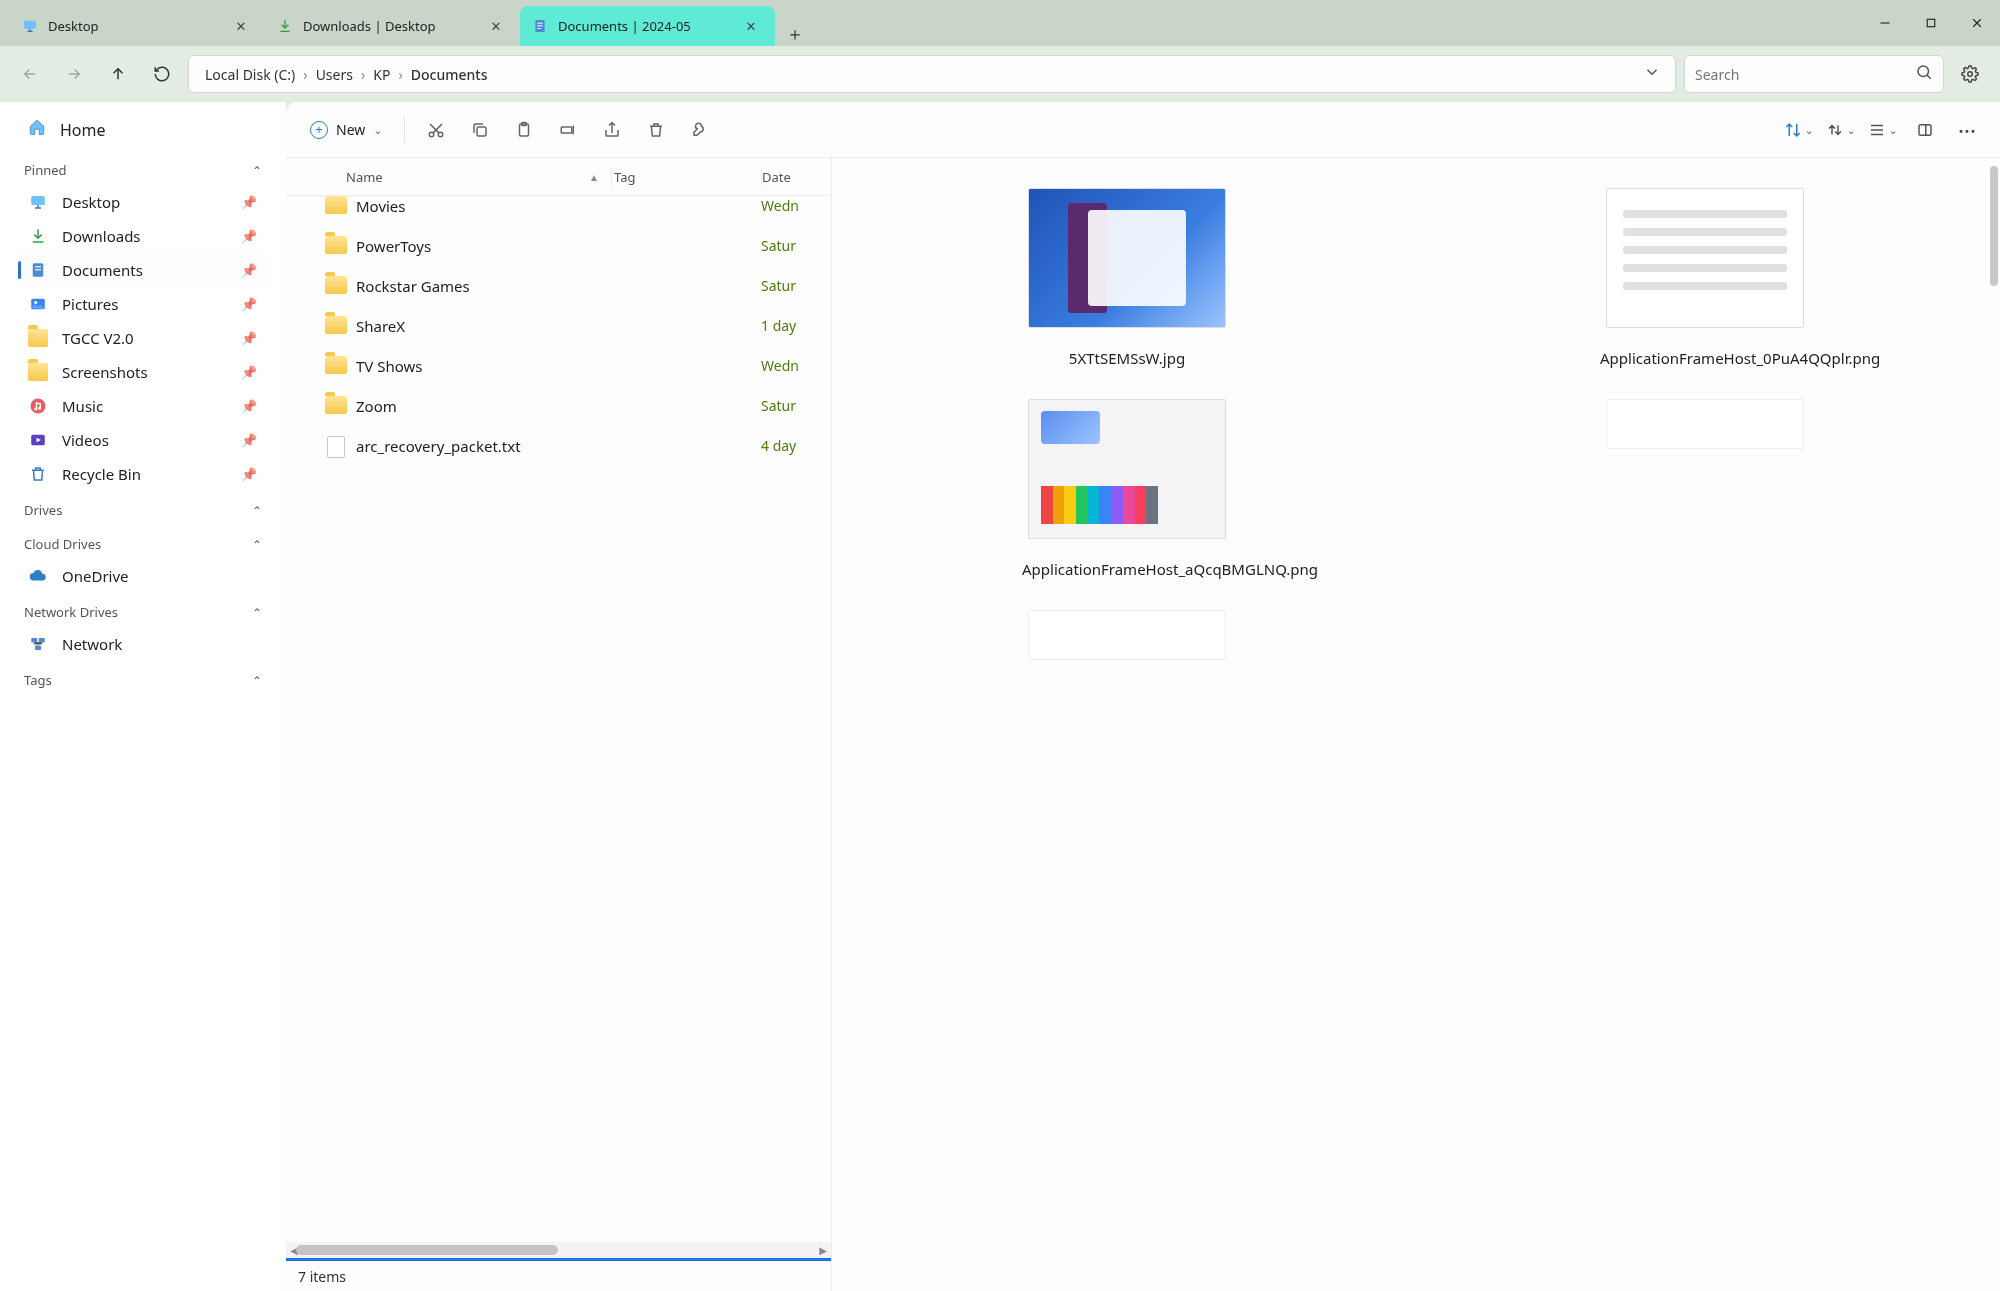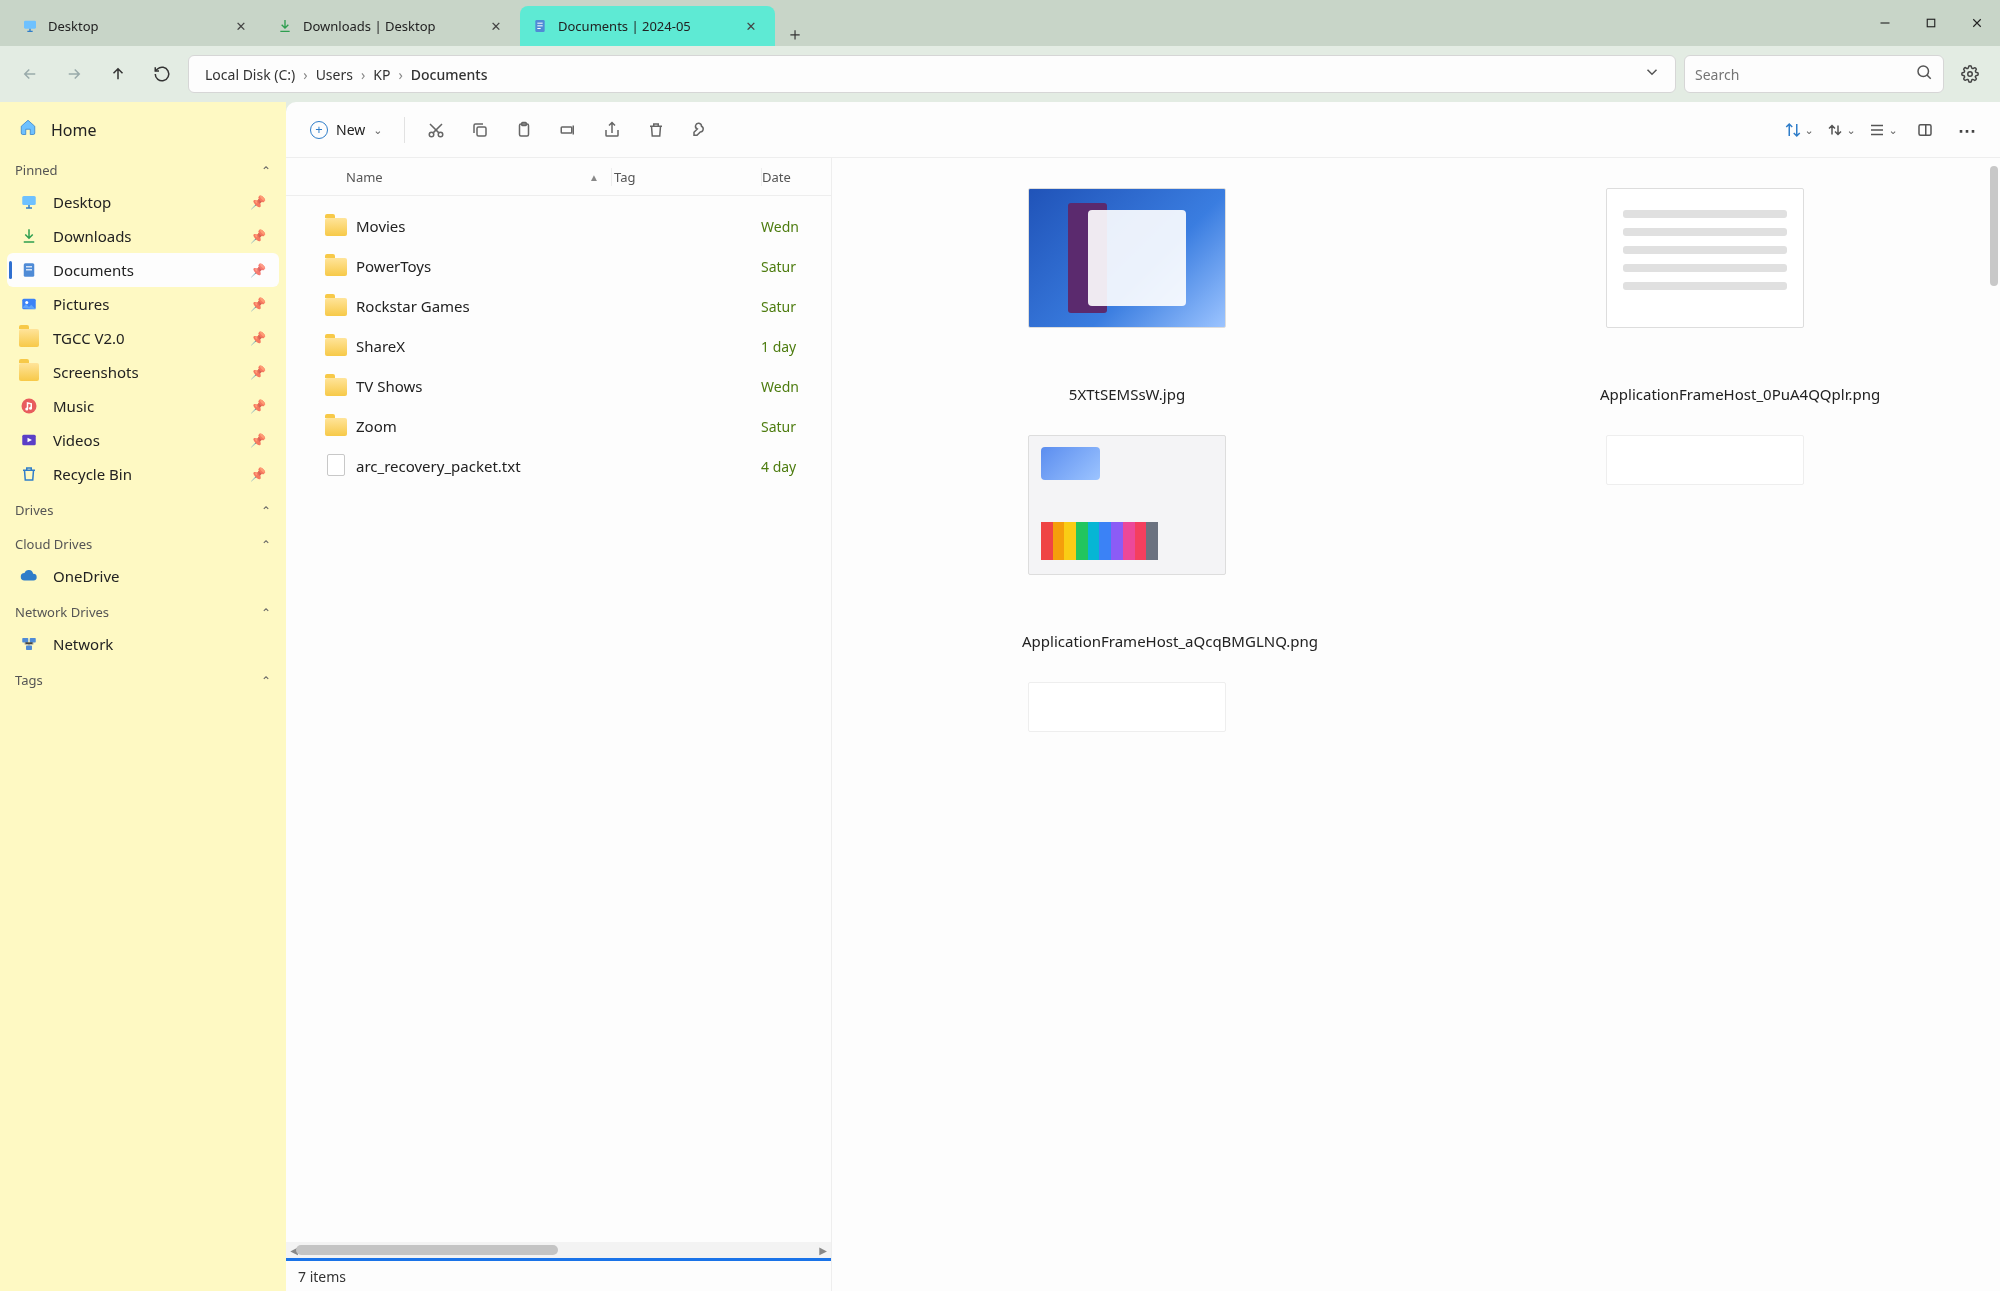--- a/index.html
+++ b/index.html
@@ -26,21 +26,21 @@
 .bc-sep { color:#888; padding:0 2px; }
 .bc-drop { margin-left:auto; color:#555; padding:4px; }
 .search-bar { width: 260px; height:38px; background:#fdfdfd; border:1px solid #d6d6d6; border-radius:6px; display:flex; align-items:center; padding:0 10px; color:#888; }
 .search-bar input { flex:1; border:none; outline:none; background:transparent; font-size:14px; color:#333; }
 .settings-btn { width:36px; height:36px; display:flex; align-items:center; justify-content:center; color:#444; }
 
 
 .body { flex:1; display:flex; background:#e3ece3; min-height:0; }
 
 
-.sidebar { width: 286px; background:#fef9c3; padding: 6px 7px; overflow-y:auto; font-size:15px; }
+.sidebar { width: 286px; background:#ffffff; padding: 6px 16px; overflow-y:auto; font-size:15px; }
 .side-home { display:flex; align-items:center; gap:14px; padding:10px 12px; border-radius:6px; font-size:16px; }
 .side-section-hdr { display:flex; align-items:center; justify-content:space-between; padding:10px 8px 6px 8px; color:#555; font-size:13px; }
 .side-item { display:flex; align-items:center; gap:14px; padding:7px 12px; border-radius:6px; position:relative; }
 .side-item.selected { background:#fdfdfd; }
 .side-item.selected::before { content:""; position:absolute; left:2px; top:8px; bottom:8px; width:3px; background:#2f6fd0; border-radius:2px; }
 .side-item .sicon { width:20px; height:20px; display:flex;align-items:center;justify-content:center; font-size:16px; }
 .side-item .label { flex:1; }
 .side-item .pin { color:#888; font-size:13px; opacity:.7; }
 .chev { color:#666; font-size:12px; }
 
@@ -56,42 +56,42 @@
 .content-split { flex:1; display:flex; min-height:0; }
 
 
 .filelist { width: 546px; border-right:1px solid #eee; display:flex; flex-direction:column; min-height:0;}
 .fl-header { display:flex; align-items:center; height:38px; border-bottom:1px solid #eee; font-size:13px; color:#555; }
 .fl-h-check { width:44px; }
 .fl-h-name { flex:1; padding-left:16px; display:flex; align-items:center; gap:16px; }
 .fl-h-tag { width:150px; padding-left:2px; border-left:1px solid #eee; }
 .fl-h-date { width:70px; padding-left:0; border-left:1px solid #eee; text-align:left;}
 .fl-rows { flex:1; overflow:auto; }
-.fl-row { display:flex; align-items:flex-end; height:40px; font-size:15px;padding-left:8px; }
+.fl-row { display:flex; align-items:flex-start; height:40px; font-size:15px;padding-left:8px; }
 .fl-r-check { width:22px; }
 .fl-r-icon { width:40px; display:flex; justify-content:center; }
 .fl-r-name { flex:1; }
 .fl-r-tag { width:150px; }
 .fl-r-date { width:70px; color:#4d7c0f; font-size:14px; white-space:nowrap; overflow:hidden;}
 .folder-ic { width:22px; height:18px; background:linear-gradient(#ffe49a,#f7c948); border-radius:2px; position:relative;}
 .folder-ic::before { content:""; position:absolute; top:-4px; left:0; width:10px; height:4px; background:#f7c948; border-radius:2px 2px 0 0;}
 .file-ic { width:18px; height:22px; background:#fff; border:1px solid #c8c8c8; border-radius:2px; position:relative;}
 .hscroll { height:16px; background:#f3f3f3; display:flex; align-items:center; position:relative;}
 .hscroll .thumb { position:absolute; left:10px; width:48%; top:3px; bottom:3px; background:#c4c4c4; border-radius:5px;}
 .hscroll .arrow { position:absolute; top:0; bottom:0; width:16px; display:flex;align-items:center;justify-content:center; color:#888; font-size:10px;}
 .hscroll .arrow.l{left:0;} .hscroll .arrow.r{right:0;}
 .bluebar { height:3px; background:#1a73e8; }
 .status { height:30px; display:flex; align-items:center; padding:0 12px; font-size:14px; color:#333;}
 
 
 .preview { flex:1; overflow-y:auto; padding:30px 16px; position:relative;}
 .grid { display:grid; grid-template-columns: repeat(2, 1fr); gap: 30px 20px; justify-items:center;}
 .thumb-card { width:210px; display:flex; flex-direction:column; align-items:center; gap:20px;}
 .thumb-img { width:198px; height:140px; background:#e8eef6; border:1px solid #ddd; border-radius:2px; position:relative; overflow:hidden;}
-.thumb-label { font-size:15px; text-align:center; line-height:1.4; max-width:210px;margin-top:36px;}
+.thumb-label { font-size:15px; text-align:center; line-height:1.4; max-width:210px;}
 
 
 .t1 { background:linear-gradient(135deg,#2053b8 0%, #3a7de0 60%, #9cc4ff 100%);}
 .t1::after{content:"";position:absolute;left:30%;top:15%;width:50%;height:70%;background:rgba(255,255,255,.9);border-radius:4px;}
 .t1::before{content:"";position:absolute;left:20%;top:10%;width:20%;height:80%;background:#5b2a6e;border-radius:3px;}
 .t2 { background:#fff;}
 .t2::before{content:"";position:absolute;left:8%;top:15%;width:84%;height:8px;background:#e0e0e0;border-radius:3px; box-shadow:0 18px 0 #e0e0e0,0 36px 0 #e0e0e0,0 54px 0 #e0e0e0,0 72px 0 #e0e0e0;}
 .t3 { background:#f6f6f8;}
 .t3::after{content:"";position:absolute;left:6%;top:10%;width:88%;height:80%;background:
   radial-gradient(circle at 12% 20%, #3b82f6 6px, transparent 7px),

